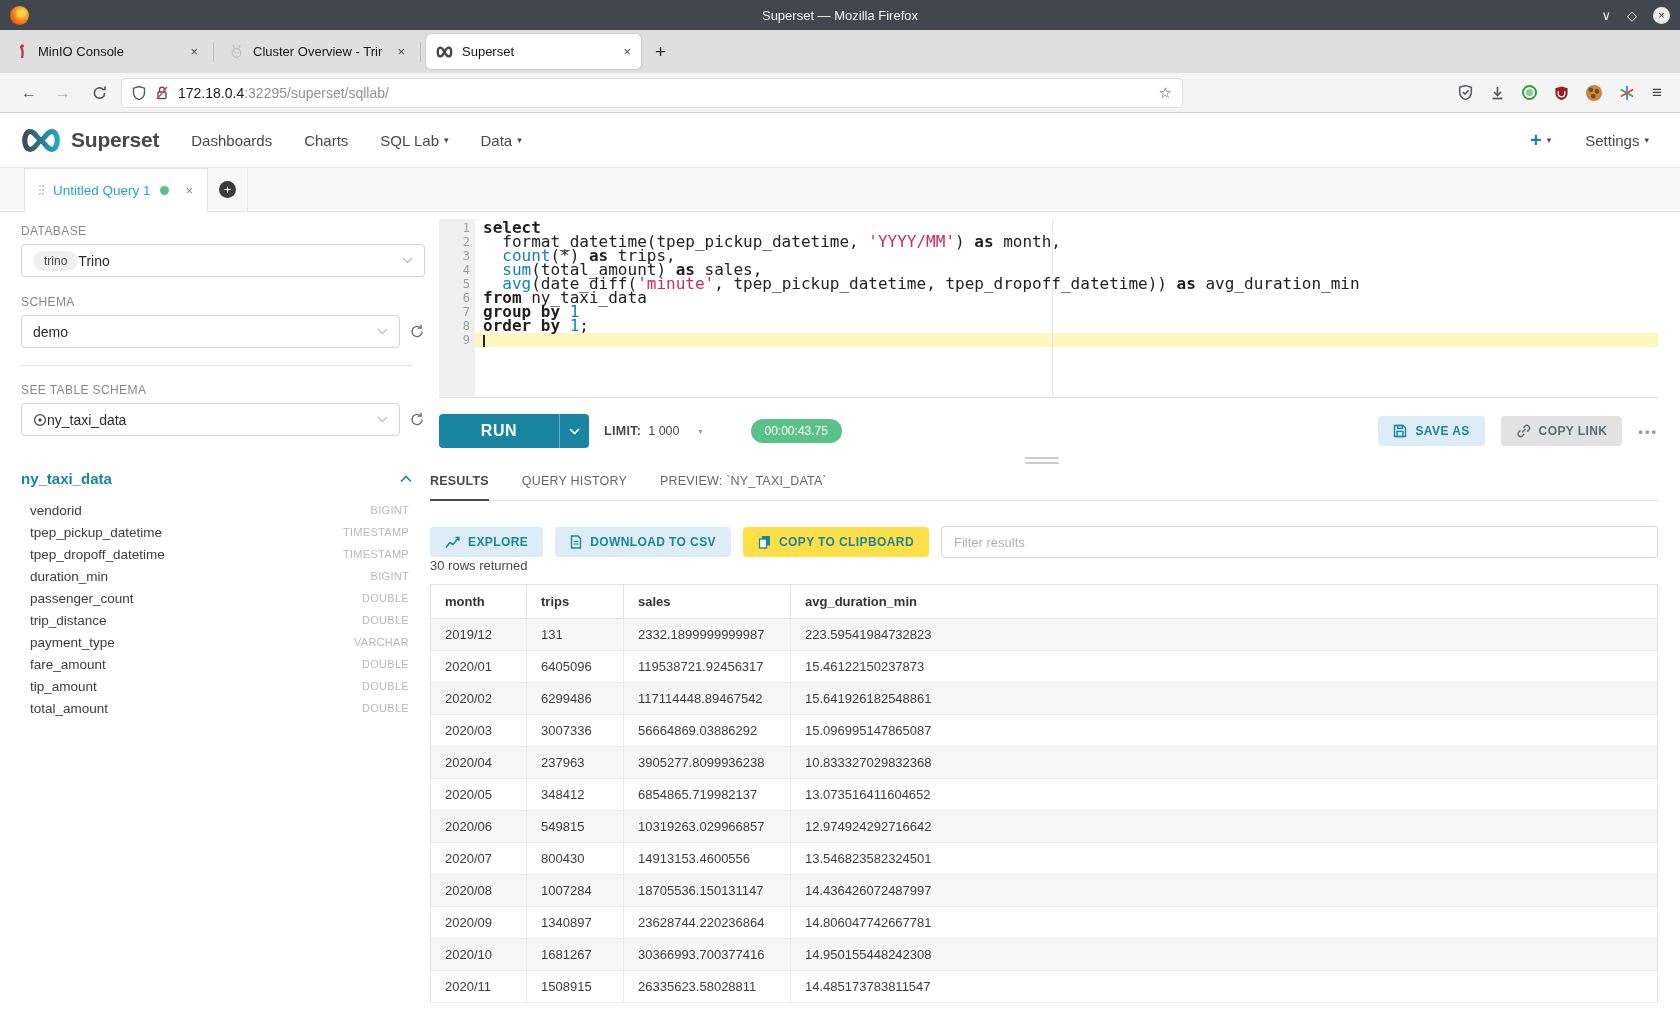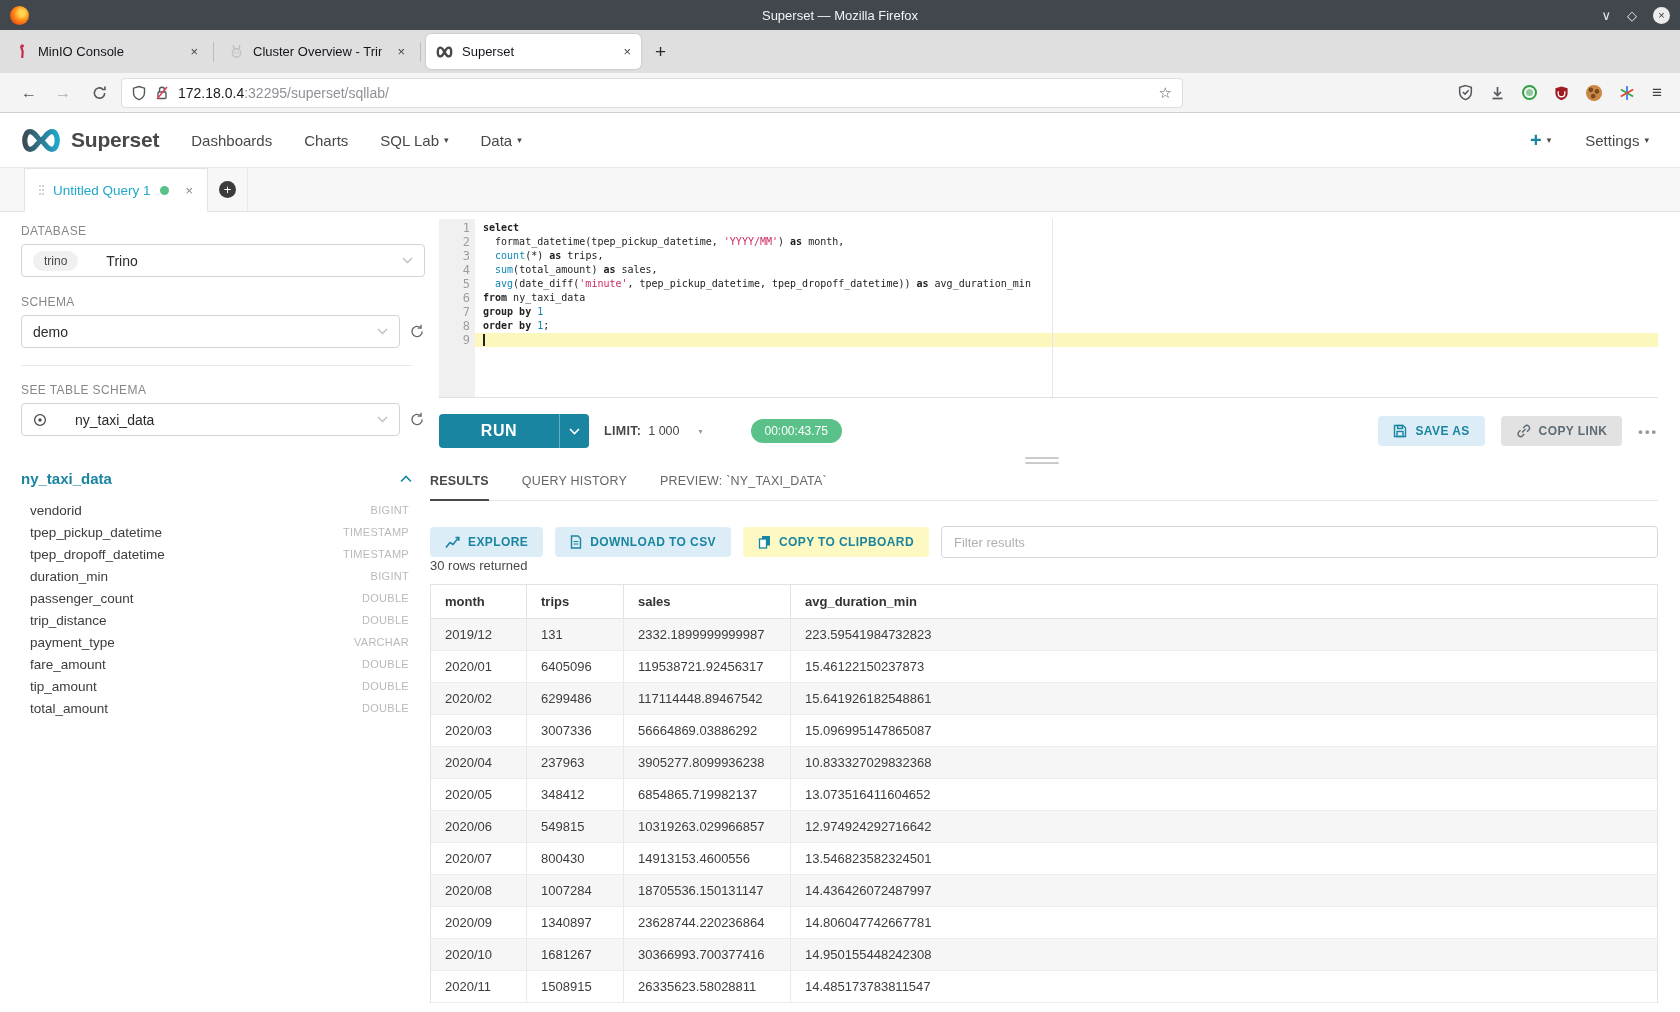--- a/index.html
+++ b/index.html
@@ -67,40 +67,40 @@
     display:flex; align-items:center; justify-content:center; line-height:1; }
 
   
   .main { display:flex; height:800px; background:#fff; }
 
   
   .sidebar { width:425px; padding:12px 0 0 21px; flex-shrink:0; }
   .sb-label { font-size:12px; color:#878787; letter-spacing:.4px; margin-bottom:6px; }
   .sel-row { display:flex; align-items:center; gap:9px; }
   .select { width:440px; height:33px; border:1px solid #d4d4d4; border-radius:4px; background:#fff;
-    display:flex; align-items:center; padding:0 11px; gap:28px; }
+    display:flex; align-items:center; padding:0 11px; gap:0; }
   .select .chev { margin-left:auto; }
   .pill { background:#f0f0f0; border-radius:11px; padding:3px 11px; font-size:12px; color:#484848; }
   .sel-value { font-size:14px; color:#2b2b2b; }
   .mt18 { margin-top:18px; }
   .sb-divider { width:391px; border-top:1px solid #e8e8e8; margin:17px 0; }
   .tbl-header { margin-top:34px; width:391px; display:flex; align-items:center; justify-content:space-between; }
   .tbl-title { font-size:15px; font-weight:700; color:#1985a0; }
   .col-list { margin-top:12px; list-style:none; width:391px; }
   .col-list li { height:22px; display:flex; align-items:center; justify-content:space-between; padding:0 3px 0 9px; }
   .col-name { font-size:13.5px; color:#3c3c3c; }
   .col-type { font-size:11px; color:#b9b9b9; letter-spacing:.3px; }
 
   
   .editor-pane { flex:1; margin-right:22px; display:flex; flex-direction:column; min-width:0; }
   .ace { margin:7px 0 0 14px; height:179px; position:relative; border-bottom:1px solid #e0e0e0; background:#fff; }
   .gutter { position:absolute; left:0; top:0; bottom:0; width:36px; background:#f0f0f0;
     font-family:"DejaVu Sans Mono", monospace; font-size:12px; color:#9e9e9e; text-align:right; padding:2px 5px 0 0; }
   .gutter div { height:14px; line-height:14px; }
-  .code-area { margin-left:36px; padding-top:2px; font-family:"DejaVu Sans Mono", monospace; font-size:10px; color:#222; }
+  .code-area { margin-left:36px; padding-top:2px; font-family:"DejaVu Sans Mono", monospace; font-size:16px; color:#222; }
   .code-line { height:14px; line-height:14px; padding-left:8px; white-space:pre; }
   .code-line.active { background:#fcf7bc; }
   .tk-k { font-weight:700; color:#1f1f1f; }
   .tk-f { color:#0e86b3; }
   .tk-s { color:#cf2a60; }
   .tk-n { color:#0e86b3; }
   .tk-p { color:#222; }
   .cursor { display:inline-block; width:2px; height:12px; background:#222; vertical-align:middle; }
   .print-margin { position:absolute; left:613px; top:0; bottom:0; width:1px; background:#e7e7e7; }
 
@@ -469,21 +469,21 @@
           </svg>
           <span>EXPLORE</span>
         </div>
         <div class="btn btn-blue" style="background:#dcedf7">
           <svg width="12" height="14" viewBox="0 0 12 14">
             <path d="M1.5 1 H8 L10.5 3.5 V13 H1.5 Z" fill="none" stroke="#1985a0" stroke-width="1.4"></path>
             <path d="M3.5 6.5 H8.5 M3.5 9 H8.5" stroke="#1985a0" stroke-width="1.2"></path>
           </svg>
           <span>DOWNLOAD TO CSV</span>
         </div>
-        <div class="btn btn-blue" style="background:#fef9c3">
+        <div class="btn btn-blue" style="background:#fde047">
           <svg width="13" height="14" viewBox="0 0 13 14">
             <rect x="4" y="1" width="8" height="9.5" fill="#1985a0"></rect>
             <rect x="1.5" y="4" width="7" height="9" fill="#fff" stroke="#1985a0" stroke-width="1.3"></rect>
           </svg>
           <span>COPY TO CLIPBOARD</span>
         </div>
         <input class="filter-input" placeholder="Filter results" style="">
       </div>
 
       <div class="rows-returned">30 rows returned</div>

